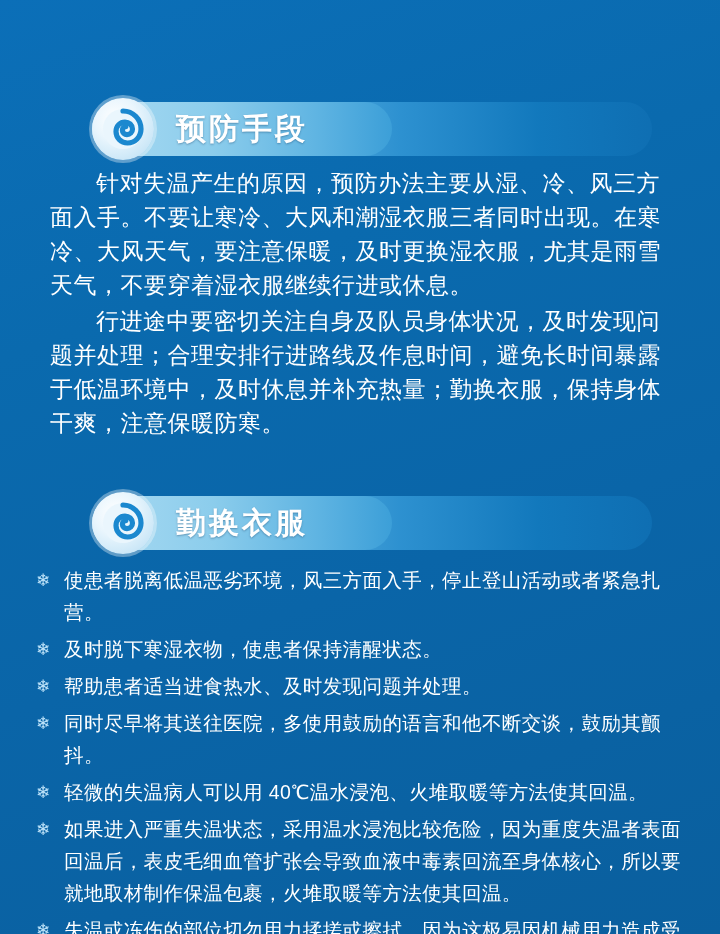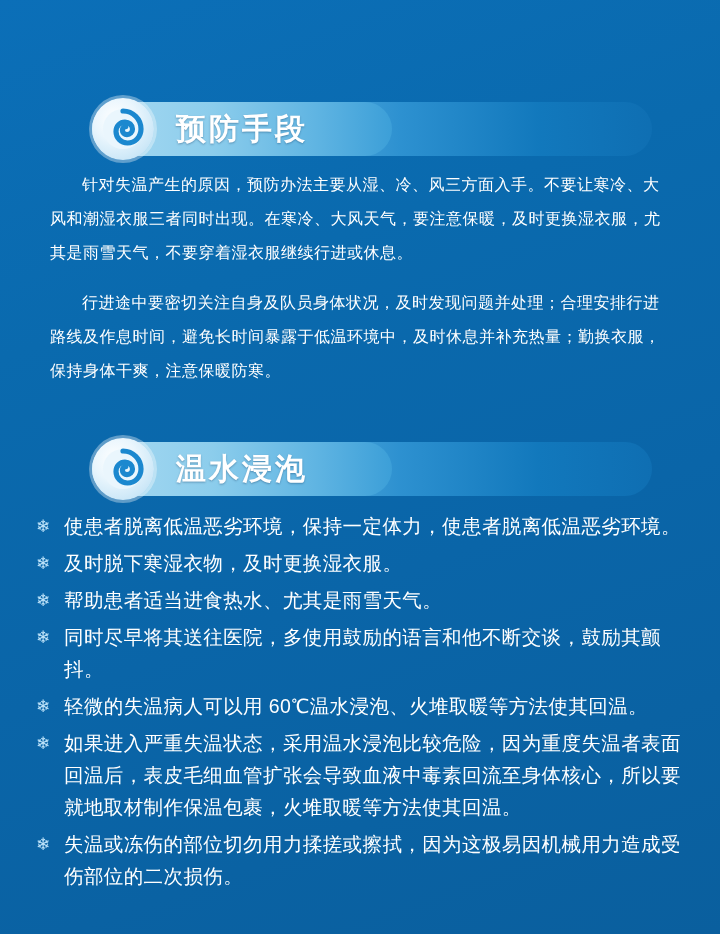--- a/index.html
+++ b/index.html
@@ -73,29 +73,30 @@
     line-height: 62px;
     font-size: 30px;
     font-weight: bold;
     color: #ffffff;
     letter-spacing: 3px;
     text-shadow: 0 1px 2px rgba(0,40,80,0.35);
   }
 
   
   .para {
-    font-size: 16px;
+    font-size: 23px;
     line-height: 34px;
     color: #ffffff;
     text-indent: 2em;
     margin: 0 0 0 0;
     padding: 0 14px 0 14px;
     letter-spacing: 0.5px;
-  }
-  .para + .para { margin-top: 16px; }
+    font-family: Liberation Mono, monospace;
+  }
+  .para + .para { margin-top: 2px; }
 
   .block-prevention { margin-top: 98px; }
   .block-treatment  { margin-top: 50px; }
 
   
   .list {
     margin: 10px 0 0 0;
     padding: 0;
     list-style: none;
   }
@@ -150,44 +151,44 @@
 
     <div class="section-head">
       <div class="pill"></div>
       <div class="pill-inner"></div>
       <div class="badge">
         <svg width="42" height="42" viewBox="0 0 42 42">
           <circle cx="21" cy="21" r="20" fill="#eaf6fd"></circle>
           <path d="M21 3 C31 3 39 11 39 21 C39 29 33 35 25.5 35 C19 35 14 30 14 23.5 C14 18 18 14 23 14 C27 14 30.5 17 30.5 21 C30.5 24.2 28 26.6 25 26.6 C22.4 26.6 20.4 24.6 20.4 22.2 C20.4 20.2 22 18.6 23.8 18.6" fill="none" stroke="#1b88cf" stroke-width="5.2" stroke-linecap="round"></path>
         </svg>
       </div>
-      <div class="section-title">温水浸泡</div>
+      <div class="section-title">勤换衣服</div>
     </div>
 
 
     <ul class="list">
       <li>
         <span class="snow">❄</span>
-        <span class="li-text">使患者脱离低温恶劣环境，保持一定体力，使患者脱离低温恶劣环境。</span>
-      </li>
-      <li>
-        <span class="snow">❄</span>
-        <span class="li-text">及时脱下寒湿衣物，及时更换湿衣服。</span>
-      </li>
-      <li>
-        <span class="snow">❄</span>
-        <span class="li-text">帮助患者适当进食热水、尤其是雨雪天气。</span>
+        <span class="li-text">使患者脱离低温恶劣环境，风三方面入手，停止登山活动或者紧急扎营。</span>
+      </li>
+      <li>
+        <span class="snow">❄</span>
+        <span class="li-text">及时脱下寒湿衣物，使患者保持清醒状态。</span>
+      </li>
+      <li>
+        <span class="snow">❄</span>
+        <span class="li-text">帮助患者适当进食热水、及时发现问题并处理。</span>
       </li>
       <li>
         <span class="snow">❄</span>
         <span class="li-text">同时尽早将其送往医院，多使用鼓励的语言和他不断交谈，鼓励其颤抖。</span>
       </li>
       <li>
         <span class="snow">❄</span>
-        <span class="li-text">轻微的失温病人可以用 60℃温水浸泡、火堆取暖等方法使其回温。</span>
+        <span class="li-text">轻微的失温病人可以用 40℃温水浸泡、火堆取暖等方法使其回温。</span>
       </li>
       <li>
         <span class="snow">❄</span>
         <span class="li-text">如果进入严重失温状态，采用温水浸泡比较危险，因为重度失温者表面回温后，表皮毛细血管扩张会导致血液中毒素回流至身体核心，所以要就地取材制作保温包裹，火堆取暖等方法使其回温。</span>
       </li>
       <li>
         <span class="snow">❄</span>
         <span class="li-text">失温或冻伤的部位切勿用力揉搓或擦拭，因为这极易因机械用力造成受伤部位的二次损伤。</span>
       </li>
 

